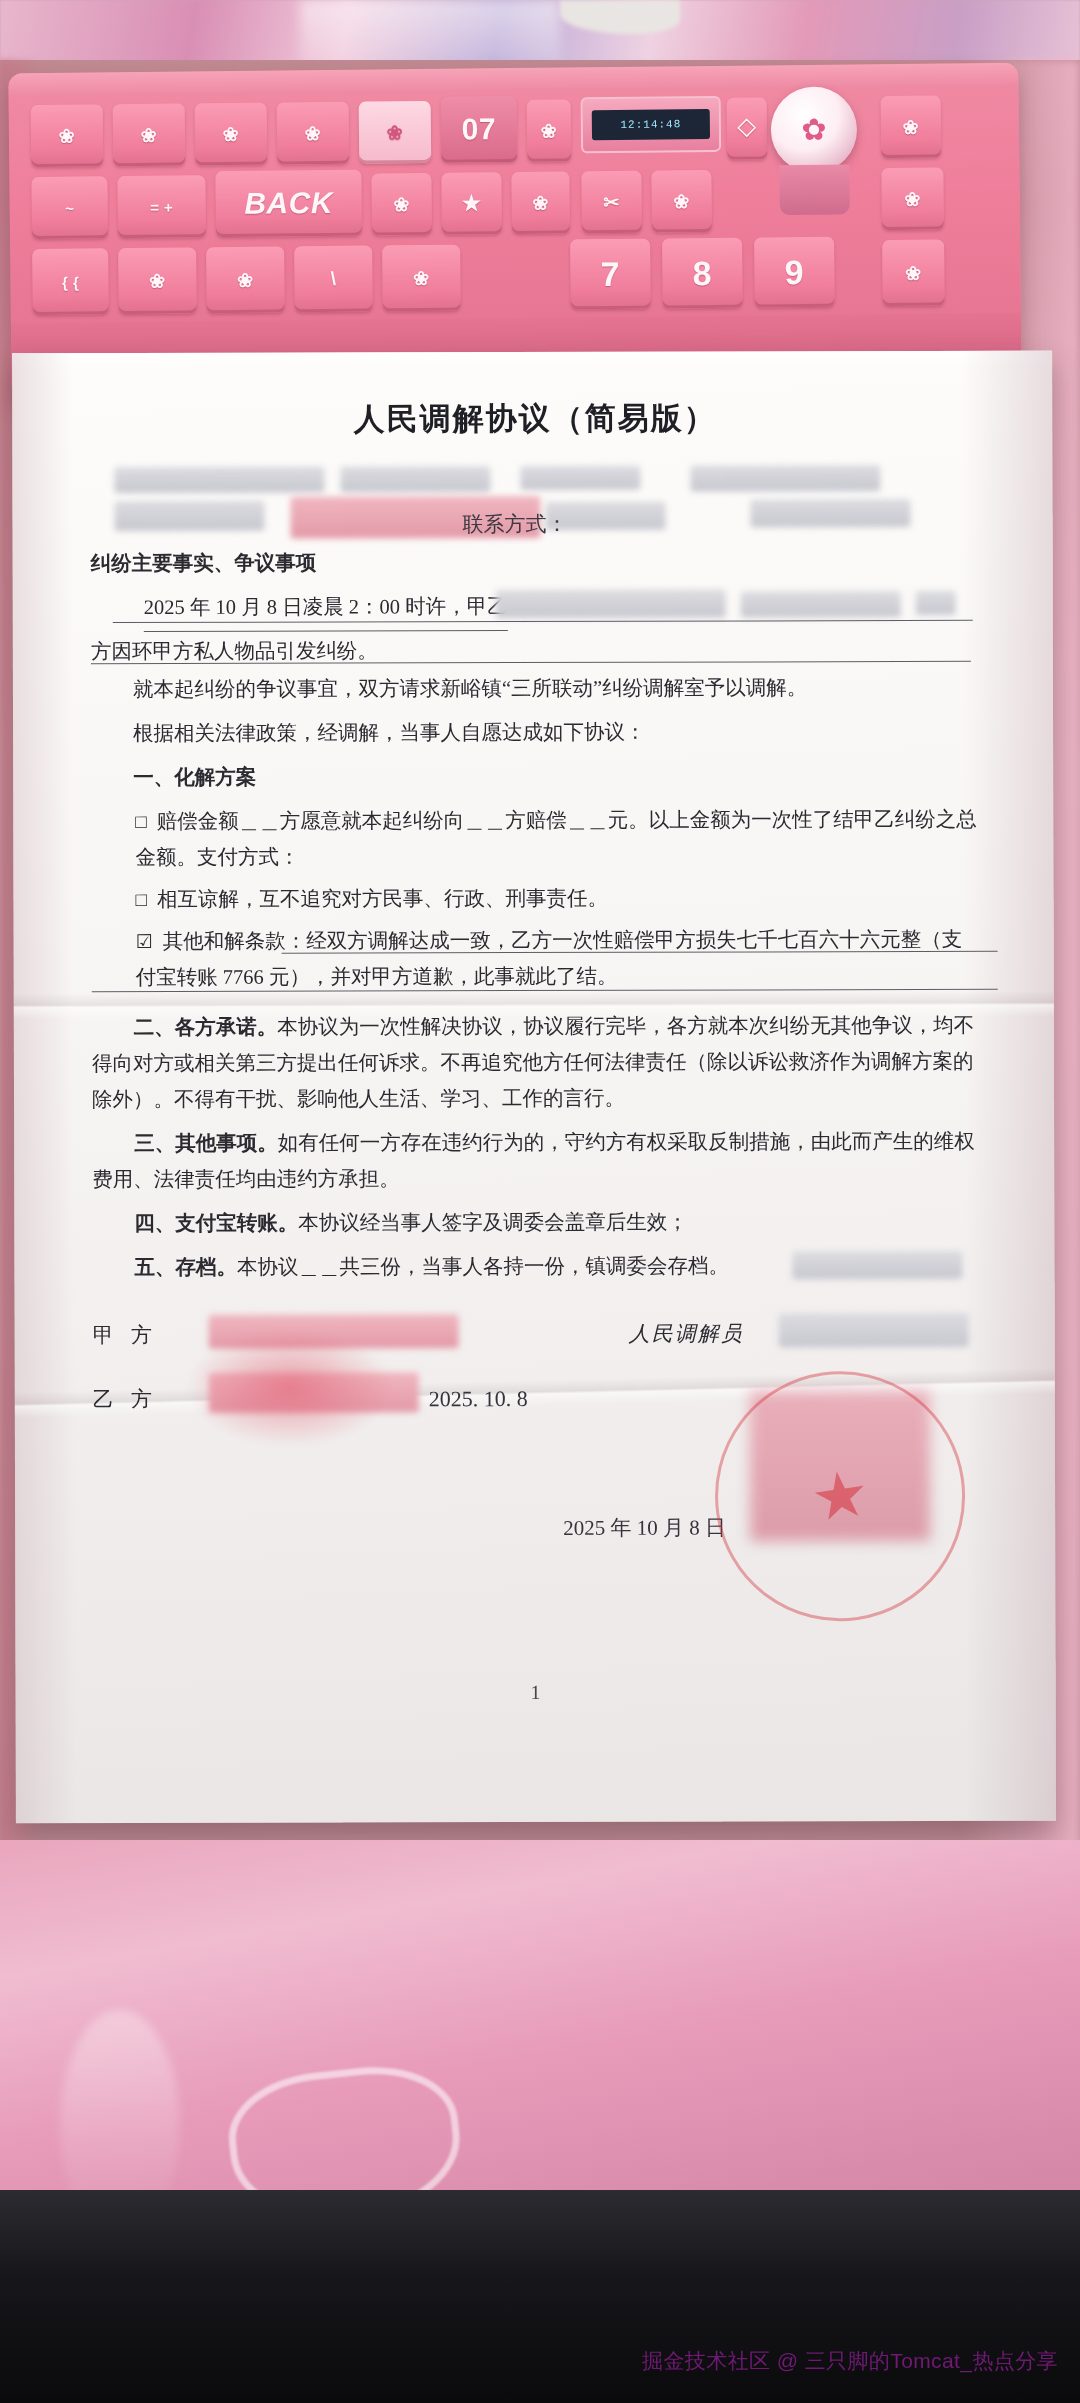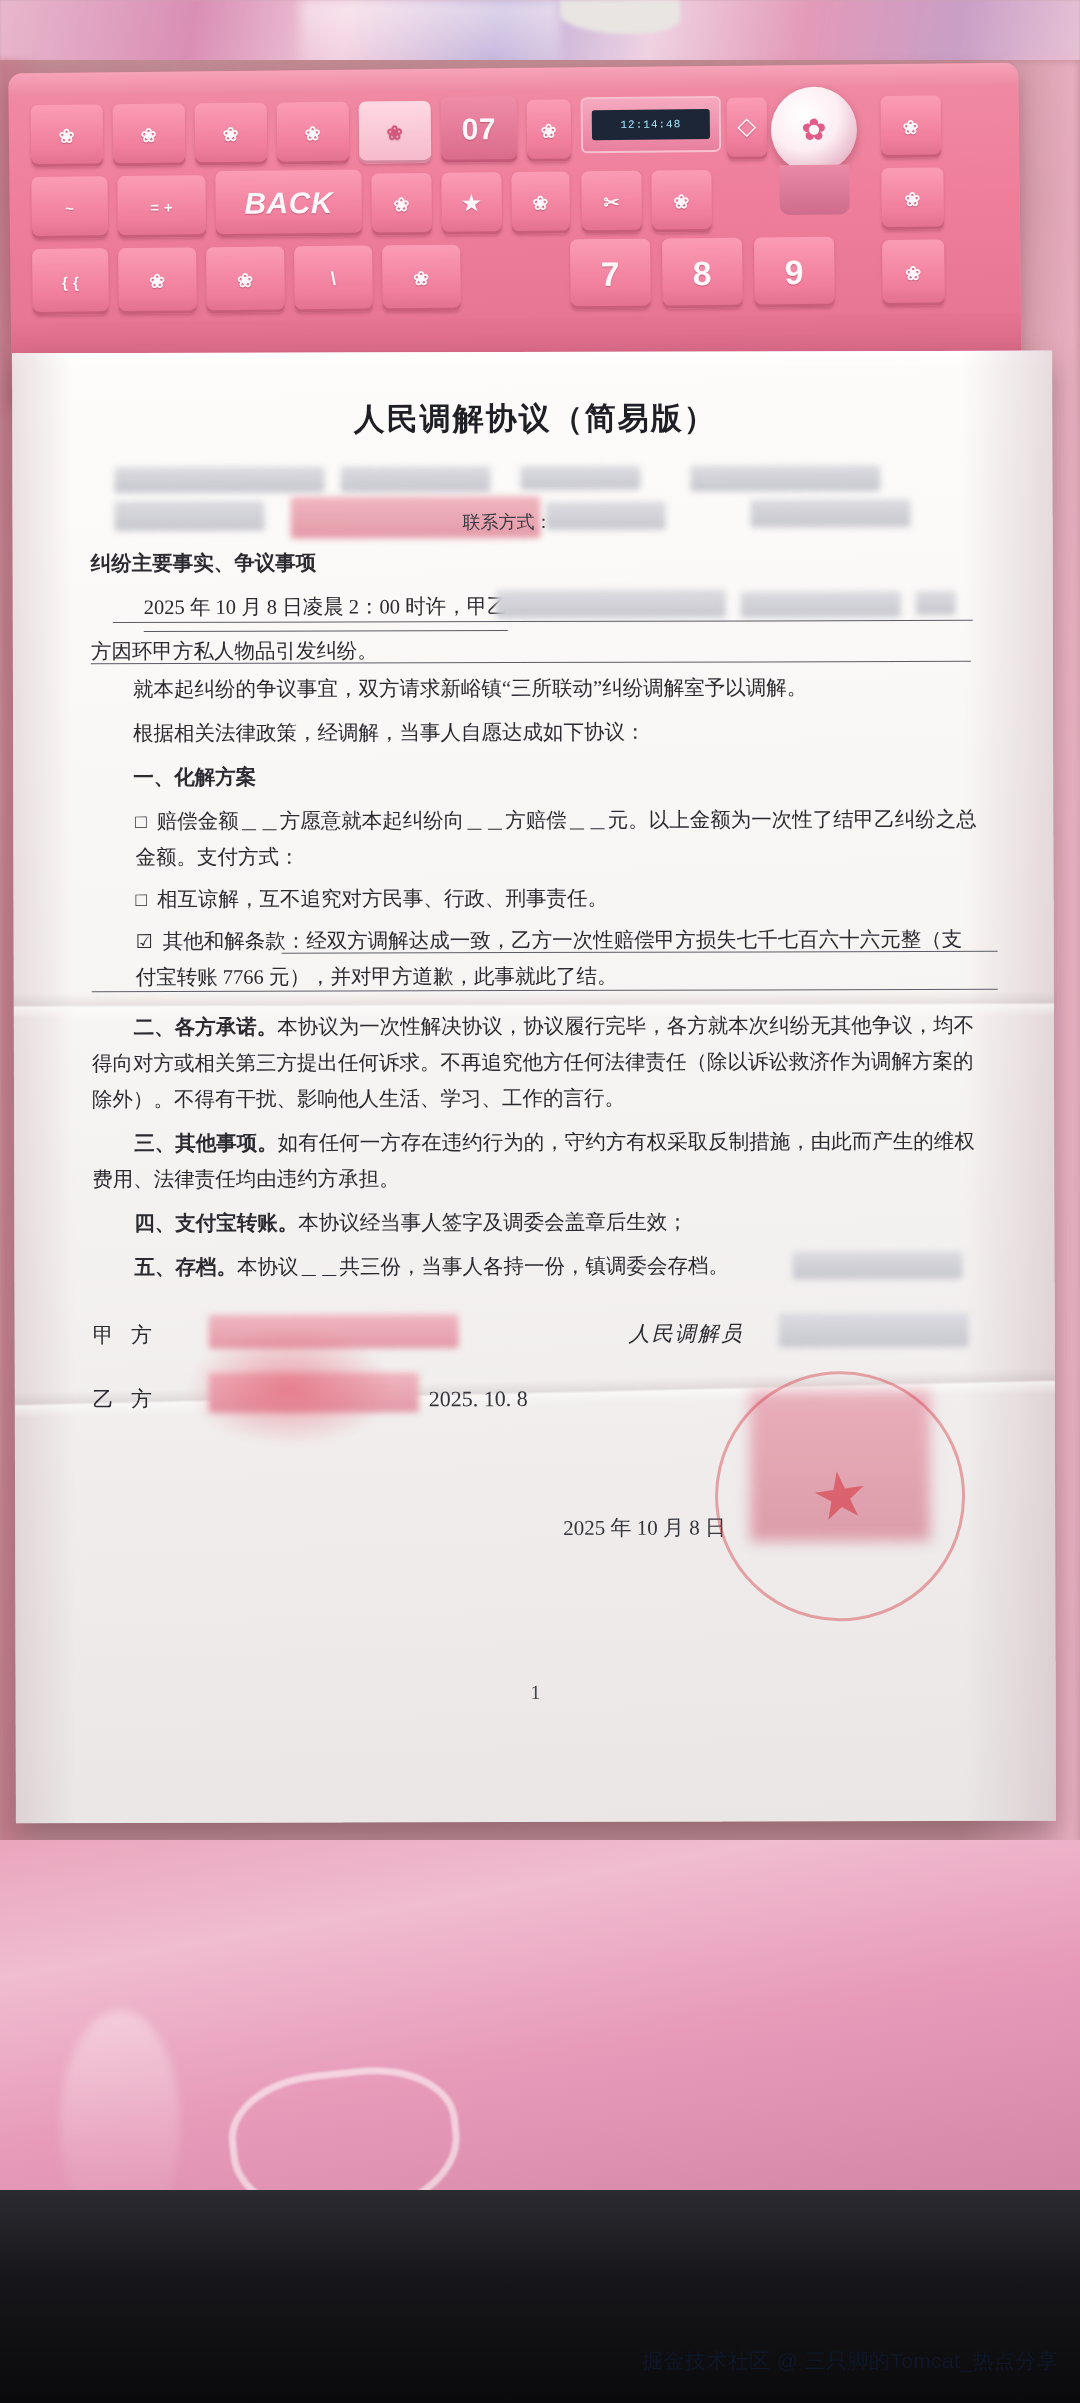--- a/index.html
+++ b/index.html
@@ -265,21 +265,21 @@
     background: linear-gradient(180deg, rgba(255,255,255,.35), rgba(255,255,255,0));
     border-radius:50%;
     filter: blur(5px);
   }
   .bottom-dark {
     position:absolute; left:0; top:2190px; width:1080px; height:213px;
     background: linear-gradient(180deg,#2b2b31 0%, #17171b 40%, #0a0a0c 100%);
   }
   .watermark {
     position:absolute; right:22px; bottom:28px;
-    color:#0f172a; font-size:21px;
+    color:#701a75; font-size:21px;
     font-family:"Liberation Sans", sans-serif;
     letter-spacing:.4px;
   }
 </style>
 </head>
 <body>
 
 <div id="scene">
 
   <div class="bg-poster"></div>
@@ -343,21 +343,21 @@
       <div class="doc-title">人民调解协议（简易版）</div>
 
       <div class="row-blurs">
         <span class="redact lightgray" style="left:24px;  top:0px;  width:210px; height:26px;"></span>
         <span class="redact lightgray" style="left:250px; top:0px;  width:150px; height:26px;"></span>
         <span class="redact lightgray" style="left:430px; top:0px;  width:120px; height:24px;"></span>
         <span class="redact lightgray" style="left:600px; top:0px;  width:190px; height:26px;"></span>
         <span class="redact pinkish" style="left:200px; top:30px; width:250px; height:42px;"></span>
         <span class="redact lightgray" style="left:455px; top:36px; width:120px; height:28px;"></span>
         <span class="redact lightgray" style="left:660px; top:34px; width:160px; height:28px;"></span>
-        <span style="position:absolute; left:372px; top:44px; font-size:18px; color:#3a3a42;">联系方式：</span>
+        <span style="position:absolute; left:372px; top:44px; font-size:21px; color:#3a3a42;">联系方式：</span>
         <span class="redact lightgray" style="left:24px; top:34px; width:150px; height:30px;"></span>
       </div>
 
       <p class="para sec-head" style="margin-top:2px;">纠纷主要事实、争议事项</p>
 
       <div style="position:relative; height:40px;">
         <span class="para ul-line" style="position:absolute; left:22px; top:0; display:inline-block;">2025 年 10 月 8 日凌晨 2：00 时许，甲乙</span>
         <span class="redact lightgray" style="position:absolute; left:405px; top:2px; width:230px; height:28px;"></span>
         <span class="redact lightgray" style="position:absolute; left:650px; top:4px; width:160px; height:26px;"></span>
         <span class="redact lightgray" style="position:absolute; left:825px; top:4px; width:40px; height:24px;"></span>

